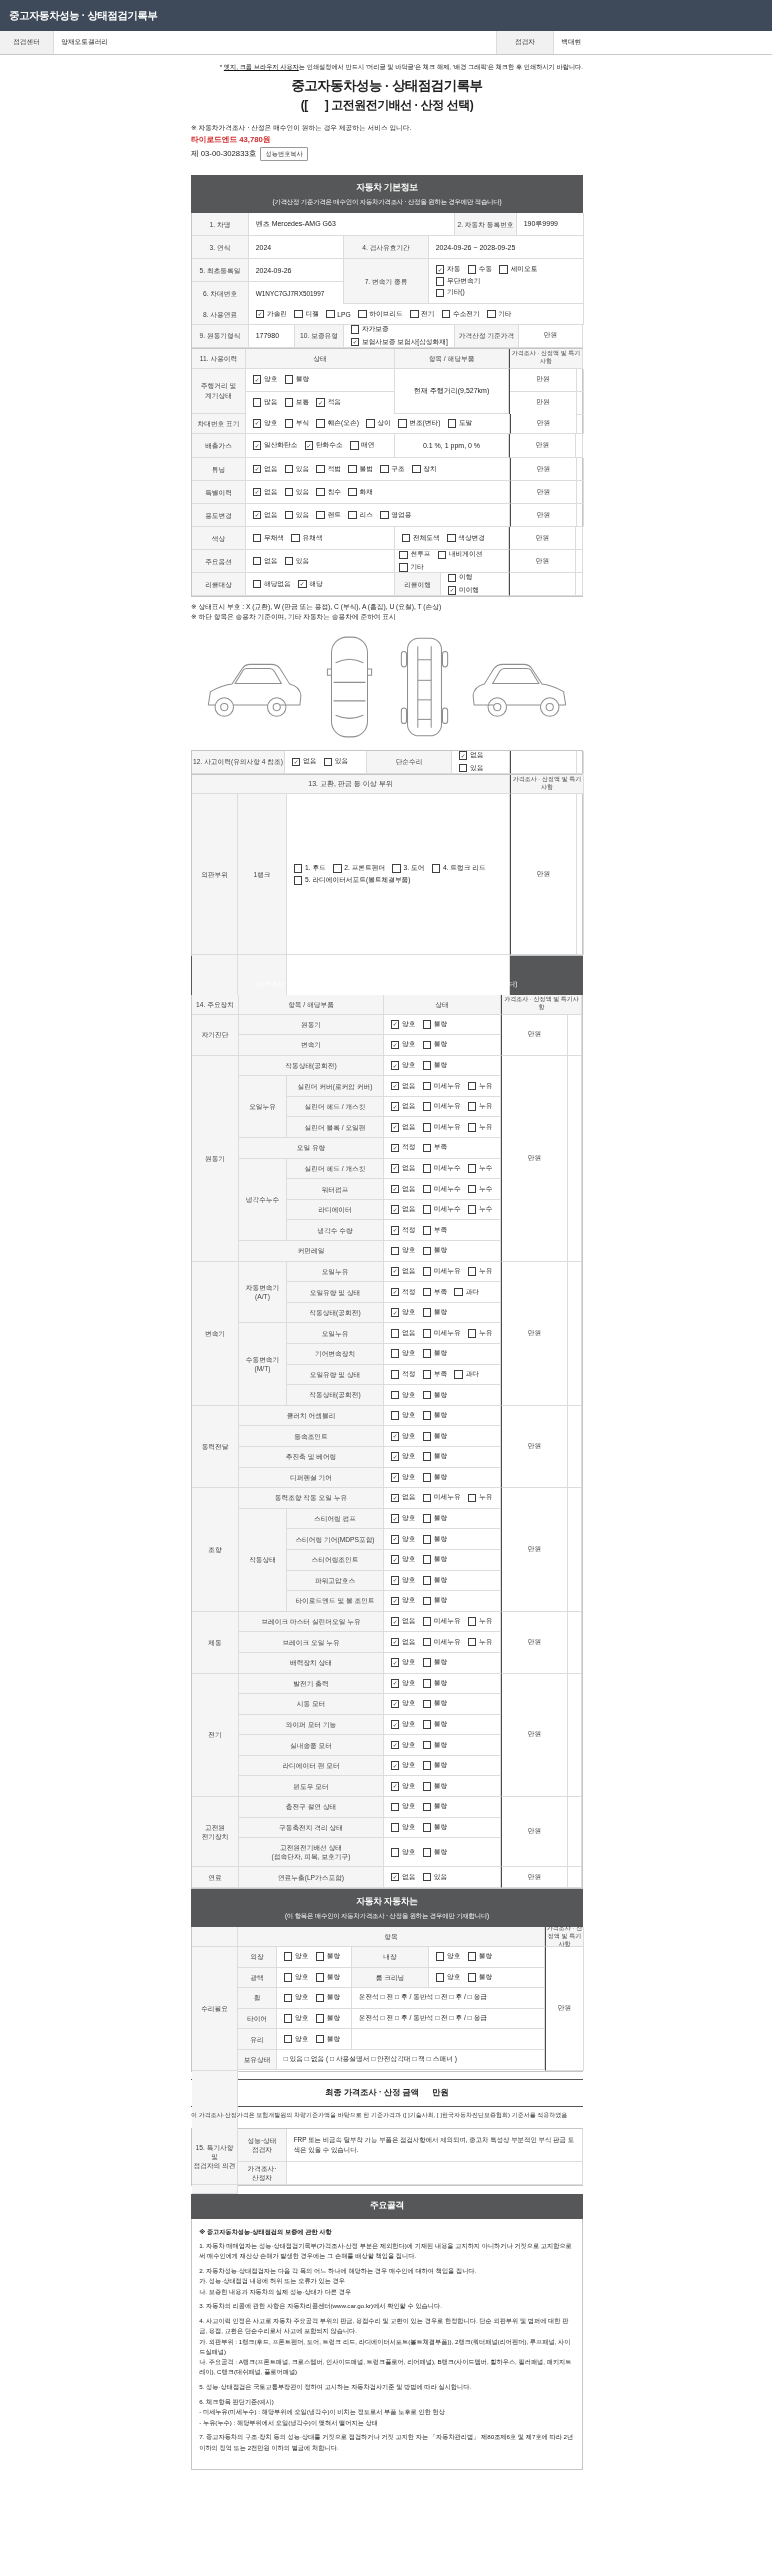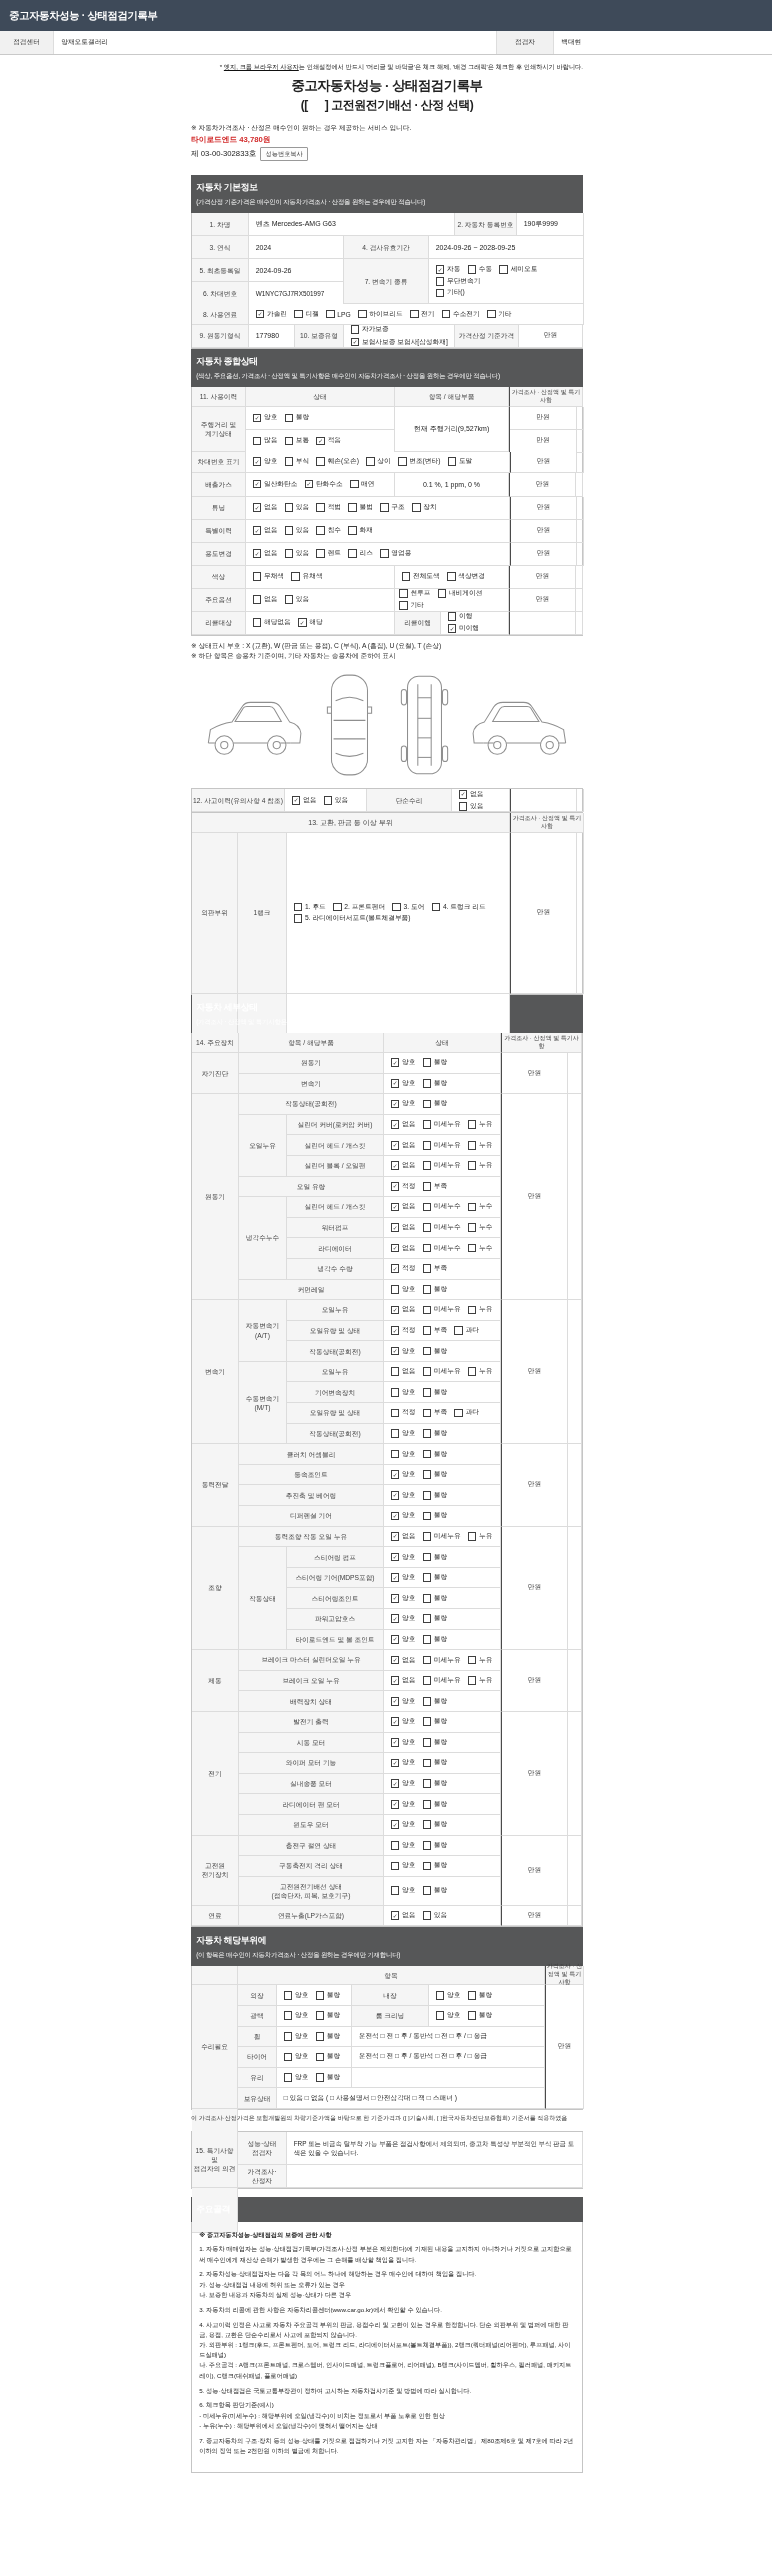--- a/index.html
+++ b/index.html
@@ -12,21 +12,21 @@
   .ib-val{background:#fff;padding-left:7.2px;border-right:0.5px solid #ddd;}
   .page{width:392px;margin-left:191px;padding-bottom:20.6px;}
   .notice{text-align:right;font-size:6.2px;margin:8.2px 0 4.1px;color:#111;}
   .notice .u{text-decoration:underline;}
   .doc-title{text-align:center;font-size:13.4px;font-weight:bold;margin:5.2px 0 2.1px;letter-spacing:-0.5px;}
   .doc-sub{text-align:center;font-size:12px;font-weight:bold;white-space:pre;letter-spacing:-0.5px;}
   .note1{font-size:6.7px;margin:9.3px 0 2.1px;}
   .fee{color:#d22a2a;font-size:7.7px;font-weight:bold;margin:1.5px 0;}
   .numline{font-size:7.7px;margin:2.6px 0 13.4px;display:flex;align-items:center;gap:4.1px;}
   .copy-btn{font-size:6.2px;border:0.5px solid #999;background:#fdfdfd;padding:1.5px 4.1px;cursor:pointer;color:#333;border-radius:1px;}
-  .band{background:#565758;color:#fff;padding:7.2px 5.2px 6.2px;}
+  .band{background:#565758;color:#fff;text-align:center;padding:7.2px 5.2px 6.2px;}
   .band .bt{font-size:8.8px;font-weight:bold;letter-spacing:-0.3px;}
   .band .bs{font-size:6.4px;margin-top:4.1px;letter-spacing:-0.2px;}
   .tbl{border:0.5px solid #c5c5c5;border-top:none;box-sizing:border-box;background:#fff;}
   .r{display:flex;box-sizing:border-box;align-items:stretch;}
   .c{box-sizing:border-box;border-right:0.5px solid #dcdcdc;border-bottom:0.5px solid #dcdcdc;
      display:flex;align-items:center;flex:none;min-height:100%;}
   .lab{background:#f5f5f5;justify-content:center;text-align:center;font-size:6.7px;color:#3c3c3c;line-height:1.35;}
   .val{background:#fff;padding-left:6.7px;font-size:7px;}
   .ctr{justify-content:center;padding-left:0;text-align:center;}
   .pcol{border-left:1px solid #4a4a4a;}
@@ -177,24 +177,20 @@
           <span class="opt">
             <span class="cb">✓</span>
             <span>보험사보증  보험사[삼성화재]</span>
           </span>
         </div>
       <div class="c lab" style="width:64px">가격산정 기준가격</div>
       <div class="c unit" style="width:64px">만원</div>
     </div>
   </div>
 
-  <div class="band">
-    <div class="bt">자동차 종합상태</div>
-    <div class="bs">(색상, 주요옵션, 가격조사 · 산정액 및 특기사항은 매수인이 자동차가격조사 · 산정을 원하는 경우에만 적습니다)</div>
-  </div>
   <div class="tbl">
     <div class="r" style="height:19.6px">
       <div class="c lab" style="width:54px">11. 사용이력</div>
       <div class="c lab" style="width:149px">상태</div>
       <div class="c lab" style="width:114px">항목 / 해당부품</div>
       <div class="c lab small pcol" style="width:74px">가격조사 · 산정액 및 특기사항</div>
     </div>
     <div class="r" style="height:45px">
       <div class="c lab prewrap" style="width:54px">주행거리 및
 계기상태</div>
@@ -1369,21 +1365,21 @@
               </span>
             </div>
           </div>
       </div>
       <div class="c unit pcol" style="width:67px">만원</div>
       <div class="c" style="width:14.4px"></div>
     </div>
   </div>
 
   <div class="band">
-    <div class="bt">자동차 해당부위에</div>
+    <div class="bt">자동차 자동차는</div>
     <div class="bs">(이 항목은 매수인이 자동차가격조사 · 산정을 원하는 경우에만 기재합니다)</div>
   </div>
   <div class="tbl">
     <div class="r" style="height:19.6px">
       <div class="c lab" style="width:46px"></div>
       <div class="c lab" style="width:307px">항목</div>
       <div class="c lab small pcol" style="width:39px">가격조사 · 산정액 및 특기사항</div>
     </div>
     <div class="r">
       <div style="width:46px">
@@ -1483,20 +1479,24 @@
         </div>
         <div class="r" style="height:20.6px">
           <div class="c lab" style="width:39px">보유상태</div>
           <div class="c val" style="width:268px;font-size:6.7px">□ 있음    □ 없음 ( □ 사용설명서    □ 안전삼각대    □ 잭    □ 스패너 )</div>
         </div>
       </div>
       <div class="c unit pcol" style="width:39px">만원</div>
     </div>
   </div>
 
+  <div class="finalrow">
+    <span>최종 가격조사 · 산정 금액</span>
+    <span>만원</span>
+  </div>
   <div class="finalnote">이 가격조사·산정가격은 보험개발원의 차량기준가액을 바탕으로 한 기준가격과 ([      ]기술사회, [      ]한국자동차진단보증협회) 기준서를 적용하였음</div>
 
   <div class="tbl" style="border-top:0.5px solid #c5c5c5">
     <div class="r">
       <div class="c lab prewrap" style="width:46px">15. 특기사항 및
 점검자의 의견</div>
       <div style="width:345px">
         <div class="r" style="height:33px">
           <div class="c lab prewrap" style="width:49px">성능·상태
 점검자</div>

